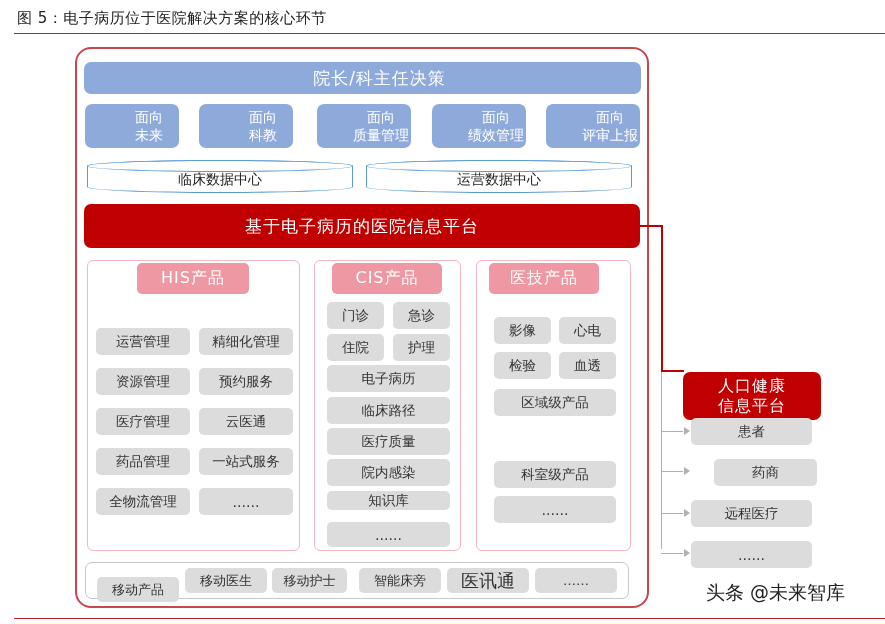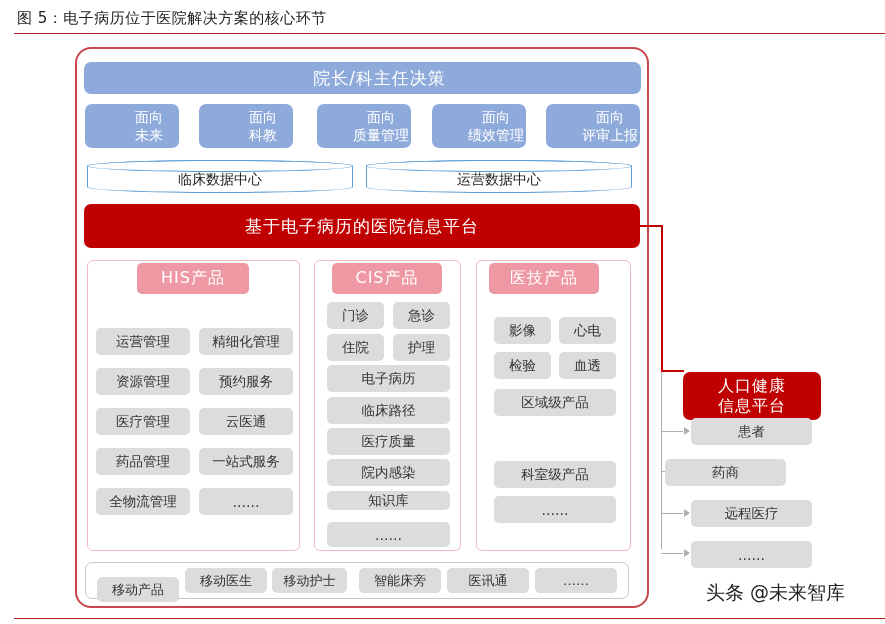--- a/index.html
+++ b/index.html
@@ -109,21 +109,21 @@
   <div class="gray" style="left:17px; top:128px; width:122px; height:27px">区域级产品</div>
   <div class="gray" style="left:17px; top:200px; width:122px; height:27px">科室级产品</div>
   <div class="gray" style="left:17px; top:235px; width:122px; height:27px">……</div>
 </div>
 
 <div class="abs mobile-bar">
   <div class="gray" style="left:11px; top:14px; width:82px; height:25px; font-size:13px">移动产品</div>
   <div class="gray" style="left:99px; top:5px; width:82px; height:25px; font-size:13px">移动医生</div>
   <div class="gray" style="left:186px; top:5px; width:75px; height:25px; font-size:13px">移动护士</div>
   <div class="gray" style="left:273px; top:5px; width:82px; height:25px; font-size:13px">智能床旁</div>
-  <div class="gray" style="left:361px; top:5px; width:82px; height:25px; font-size:13px">医讯通</div>
+  <div class="gray" style="left:361px; top:5px; width:82px; height:25px; font-size:18px">医讯通</div>
   <div class="gray" style="left:449px; top:5px; width:82px; height:25px; font-size:13px">……</div>
 </div>
 
 <div class="abs redline" style="left:640px; top:225px; width:23px; height:2px"></div>
 <div class="abs redline" style="left:661px; top:225px; width:2px; height:147px"></div>
 <div class="abs redline" style="left:661px; top:370px; width:23px; height:2px"></div>
 
 <div class="abs pop">
   <span>人口健康</span>
   <span>信息平台</span>
@@ -133,18 +133,18 @@
 <div class="abs grayline" style="left:661px; top:431px; width:22px; height:1px"></div>
 <div class="abs arrow" style="left:684px; top:427px"></div>
 <div class="abs grayline" style="left:661px; top:471px; width:22px; height:1px"></div>
 <div class="abs arrow" style="left:684px; top:467px"></div>
 <div class="abs grayline" style="left:661px; top:513px; width:22px; height:1px"></div>
 <div class="abs arrow" style="left:684px; top:509px"></div>
 <div class="abs grayline" style="left:661px; top:553px; width:22px; height:1px"></div>
 <div class="abs arrow" style="left:684px; top:549px"></div>
 
 <div class="abs gray" style="left:691px; top:418px; width:121px; height:27px">患者</div>
-<div class="abs gray" style="left:665px; top:459px; width:121px; height:27px">药商</div>
+<div class="abs gray" style="left:714px; top:459px; width:103px; height:27px">药商</div>
 <div class="abs gray" style="left:691px; top:500px; width:121px; height:27px">远程医疗</div>
 <div class="abs gray" style="left:691px; top:541px; width:121px; height:27px">……</div>
 
 <div class="abs watermark">头条 @未来智库</div>
 <div class="abs bottom-rule"></div>
 
 </body></html>

